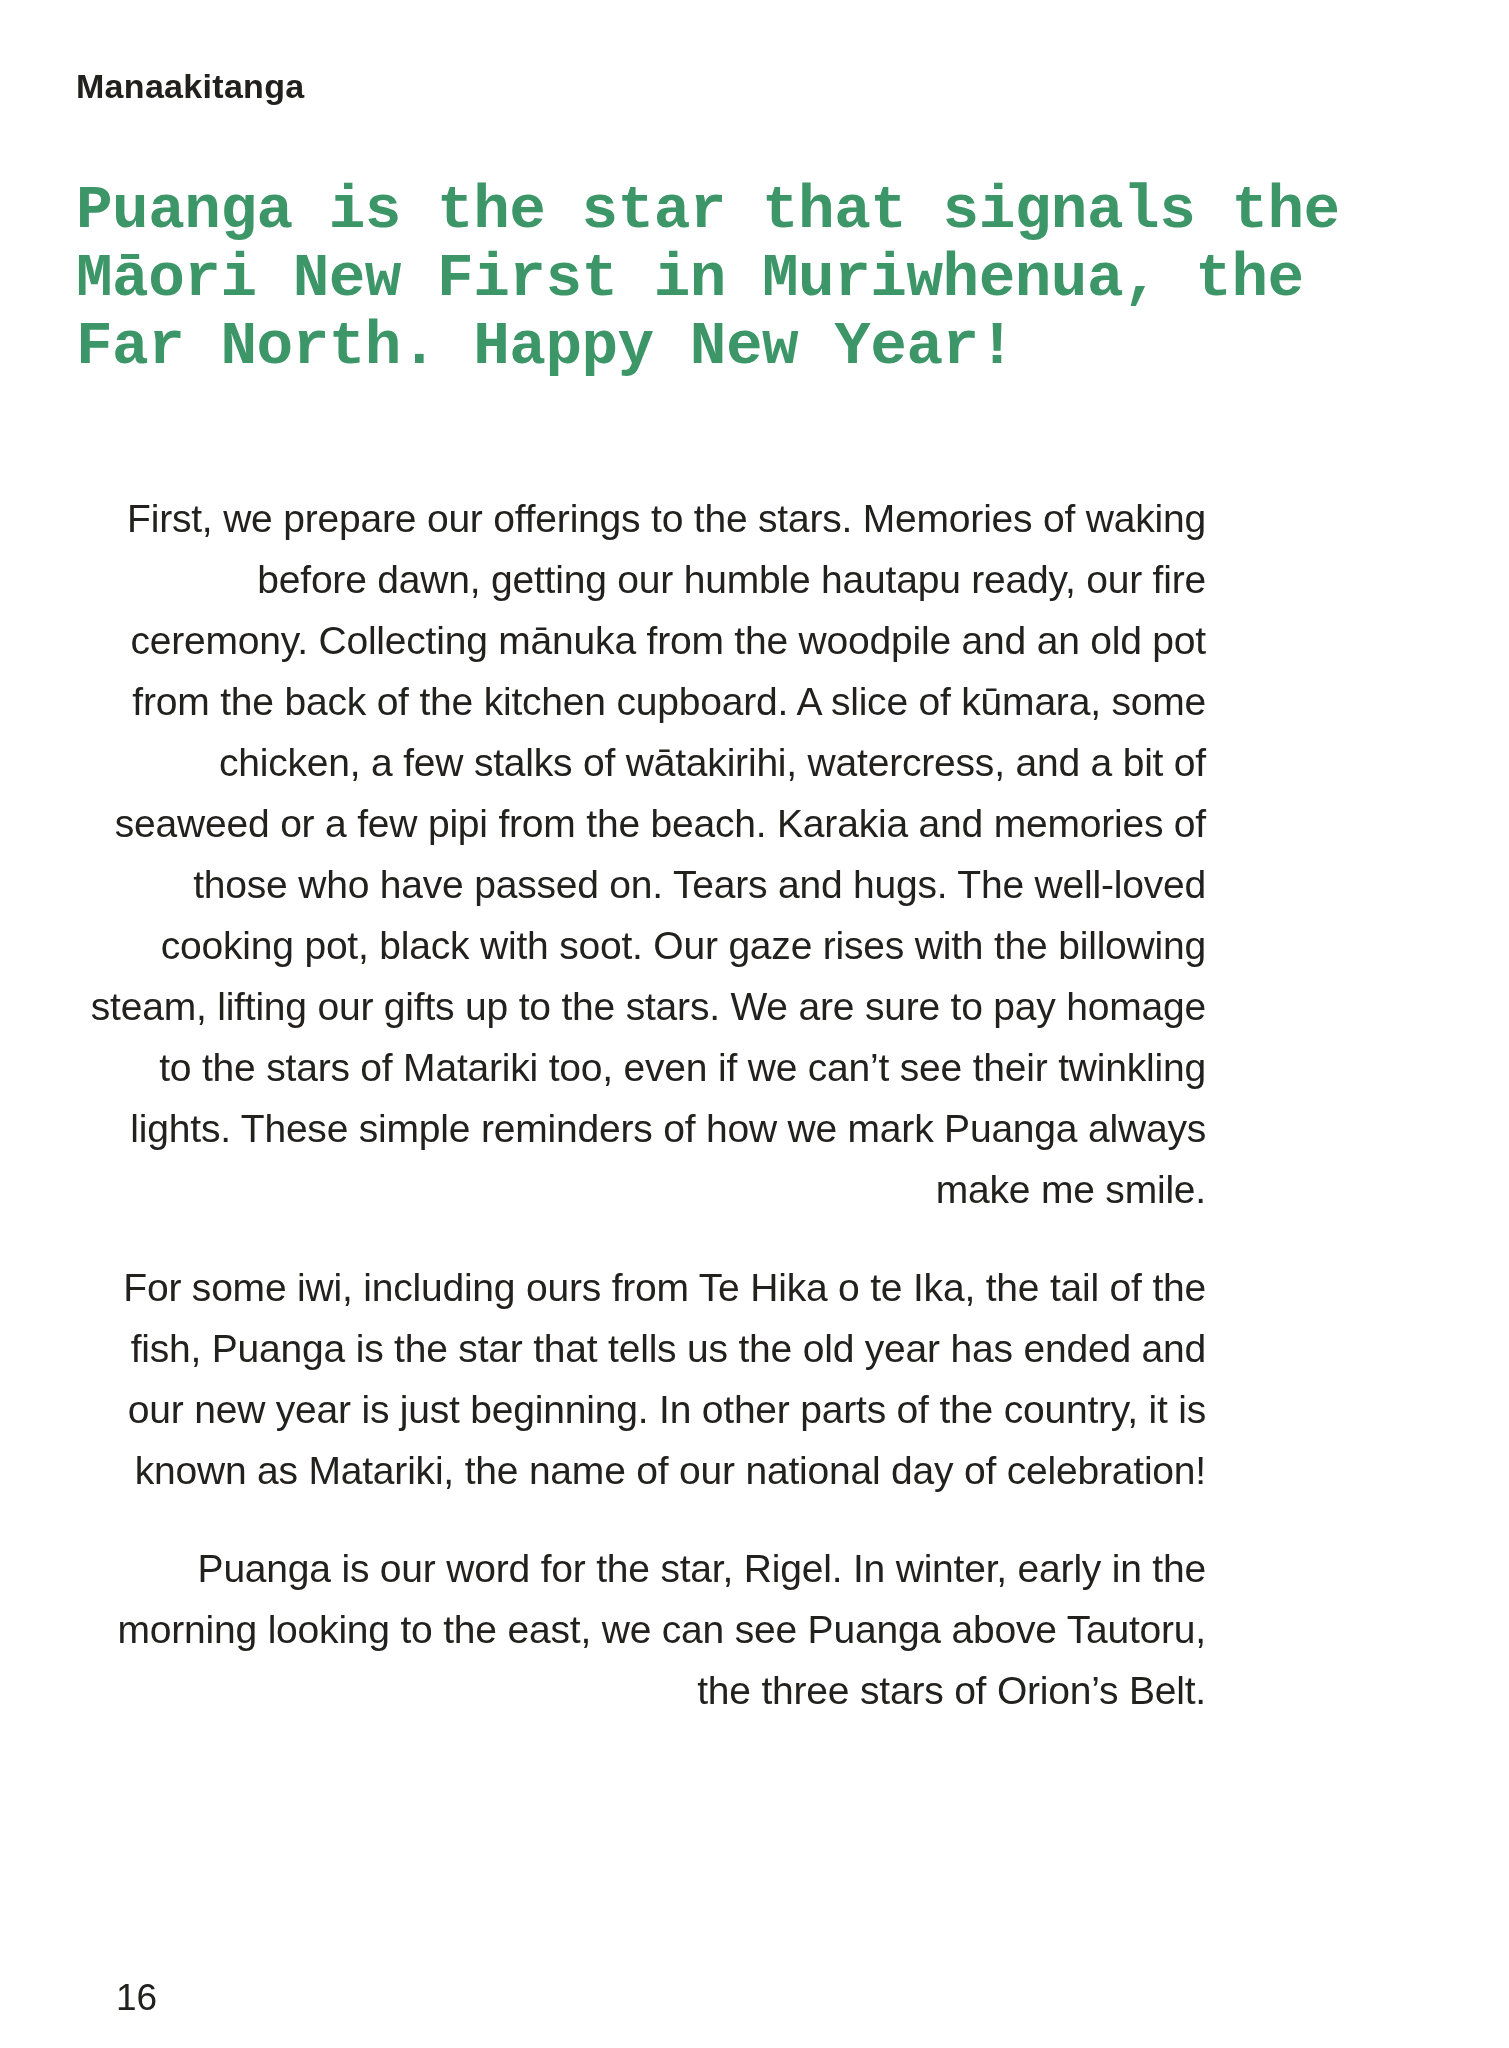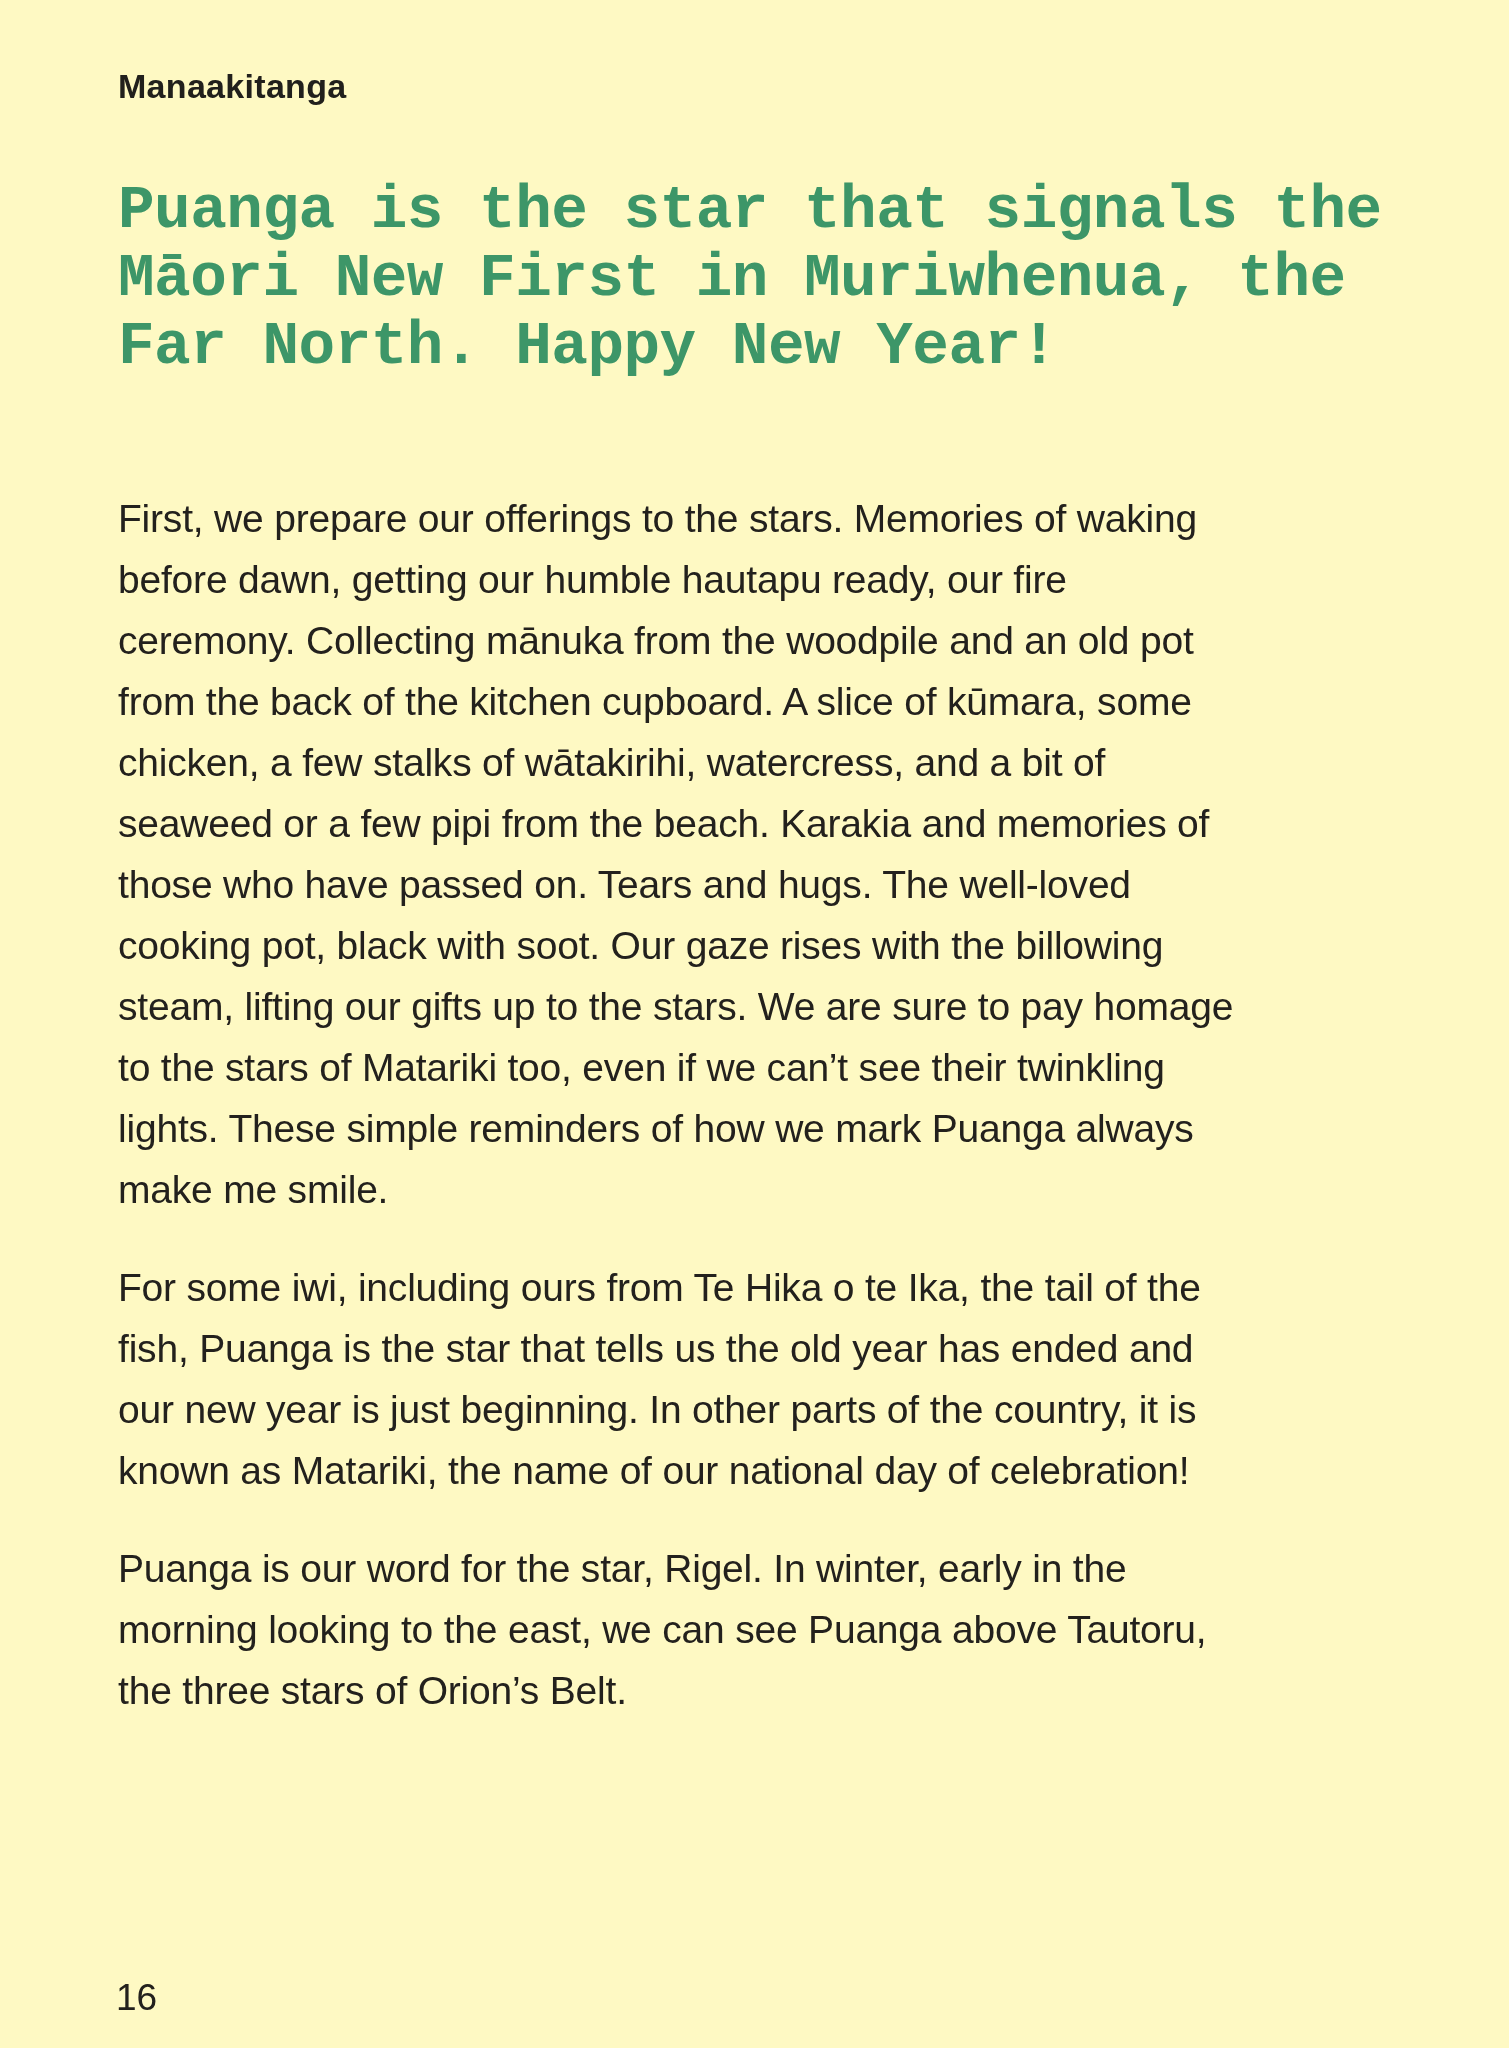--- a/index.html
+++ b/index.html
@@ -5,23 +5,23 @@
   html, body {
     margin: 0;
     padding: 0;
     background: #e8e4da;
   }
   .page {
     position: relative;
     width: 1509px;
     height: 2048px;
     margin: 0 auto;
-    background: #fef9c3;
+    background: #ffffff;
     box-sizing: border-box;
-    padding: 66px 0 0 118px;
+    padding: 66px 0 0 76px;
     overflow: hidden;
     font-family: "Liberation Sans", sans-serif;
     color: #23211d;
   }
   .kicker {
     font-size: 34px;
     line-height: 1.2;
     font-weight: 700;
     letter-spacing: 0.3px;
     color: #21201c;
@@ -39,20 +39,21 @@
     display: block;
     white-space: nowrap;
   }
   .body-copy {
     margin-top: 107px;
     width: 1130px;
     font-size: 39px;
     line-height: 61px;
     letter-spacing: -0.2px;
     color: #23211d;
+    text-align: right;
   }
   .body-copy p {
     margin: 0 0 37px 0;
   }
   .folio {
     position: absolute;
     left: 116px;
     top: 1976px;
     font-size: 37px;
     line-height: 1.2;

